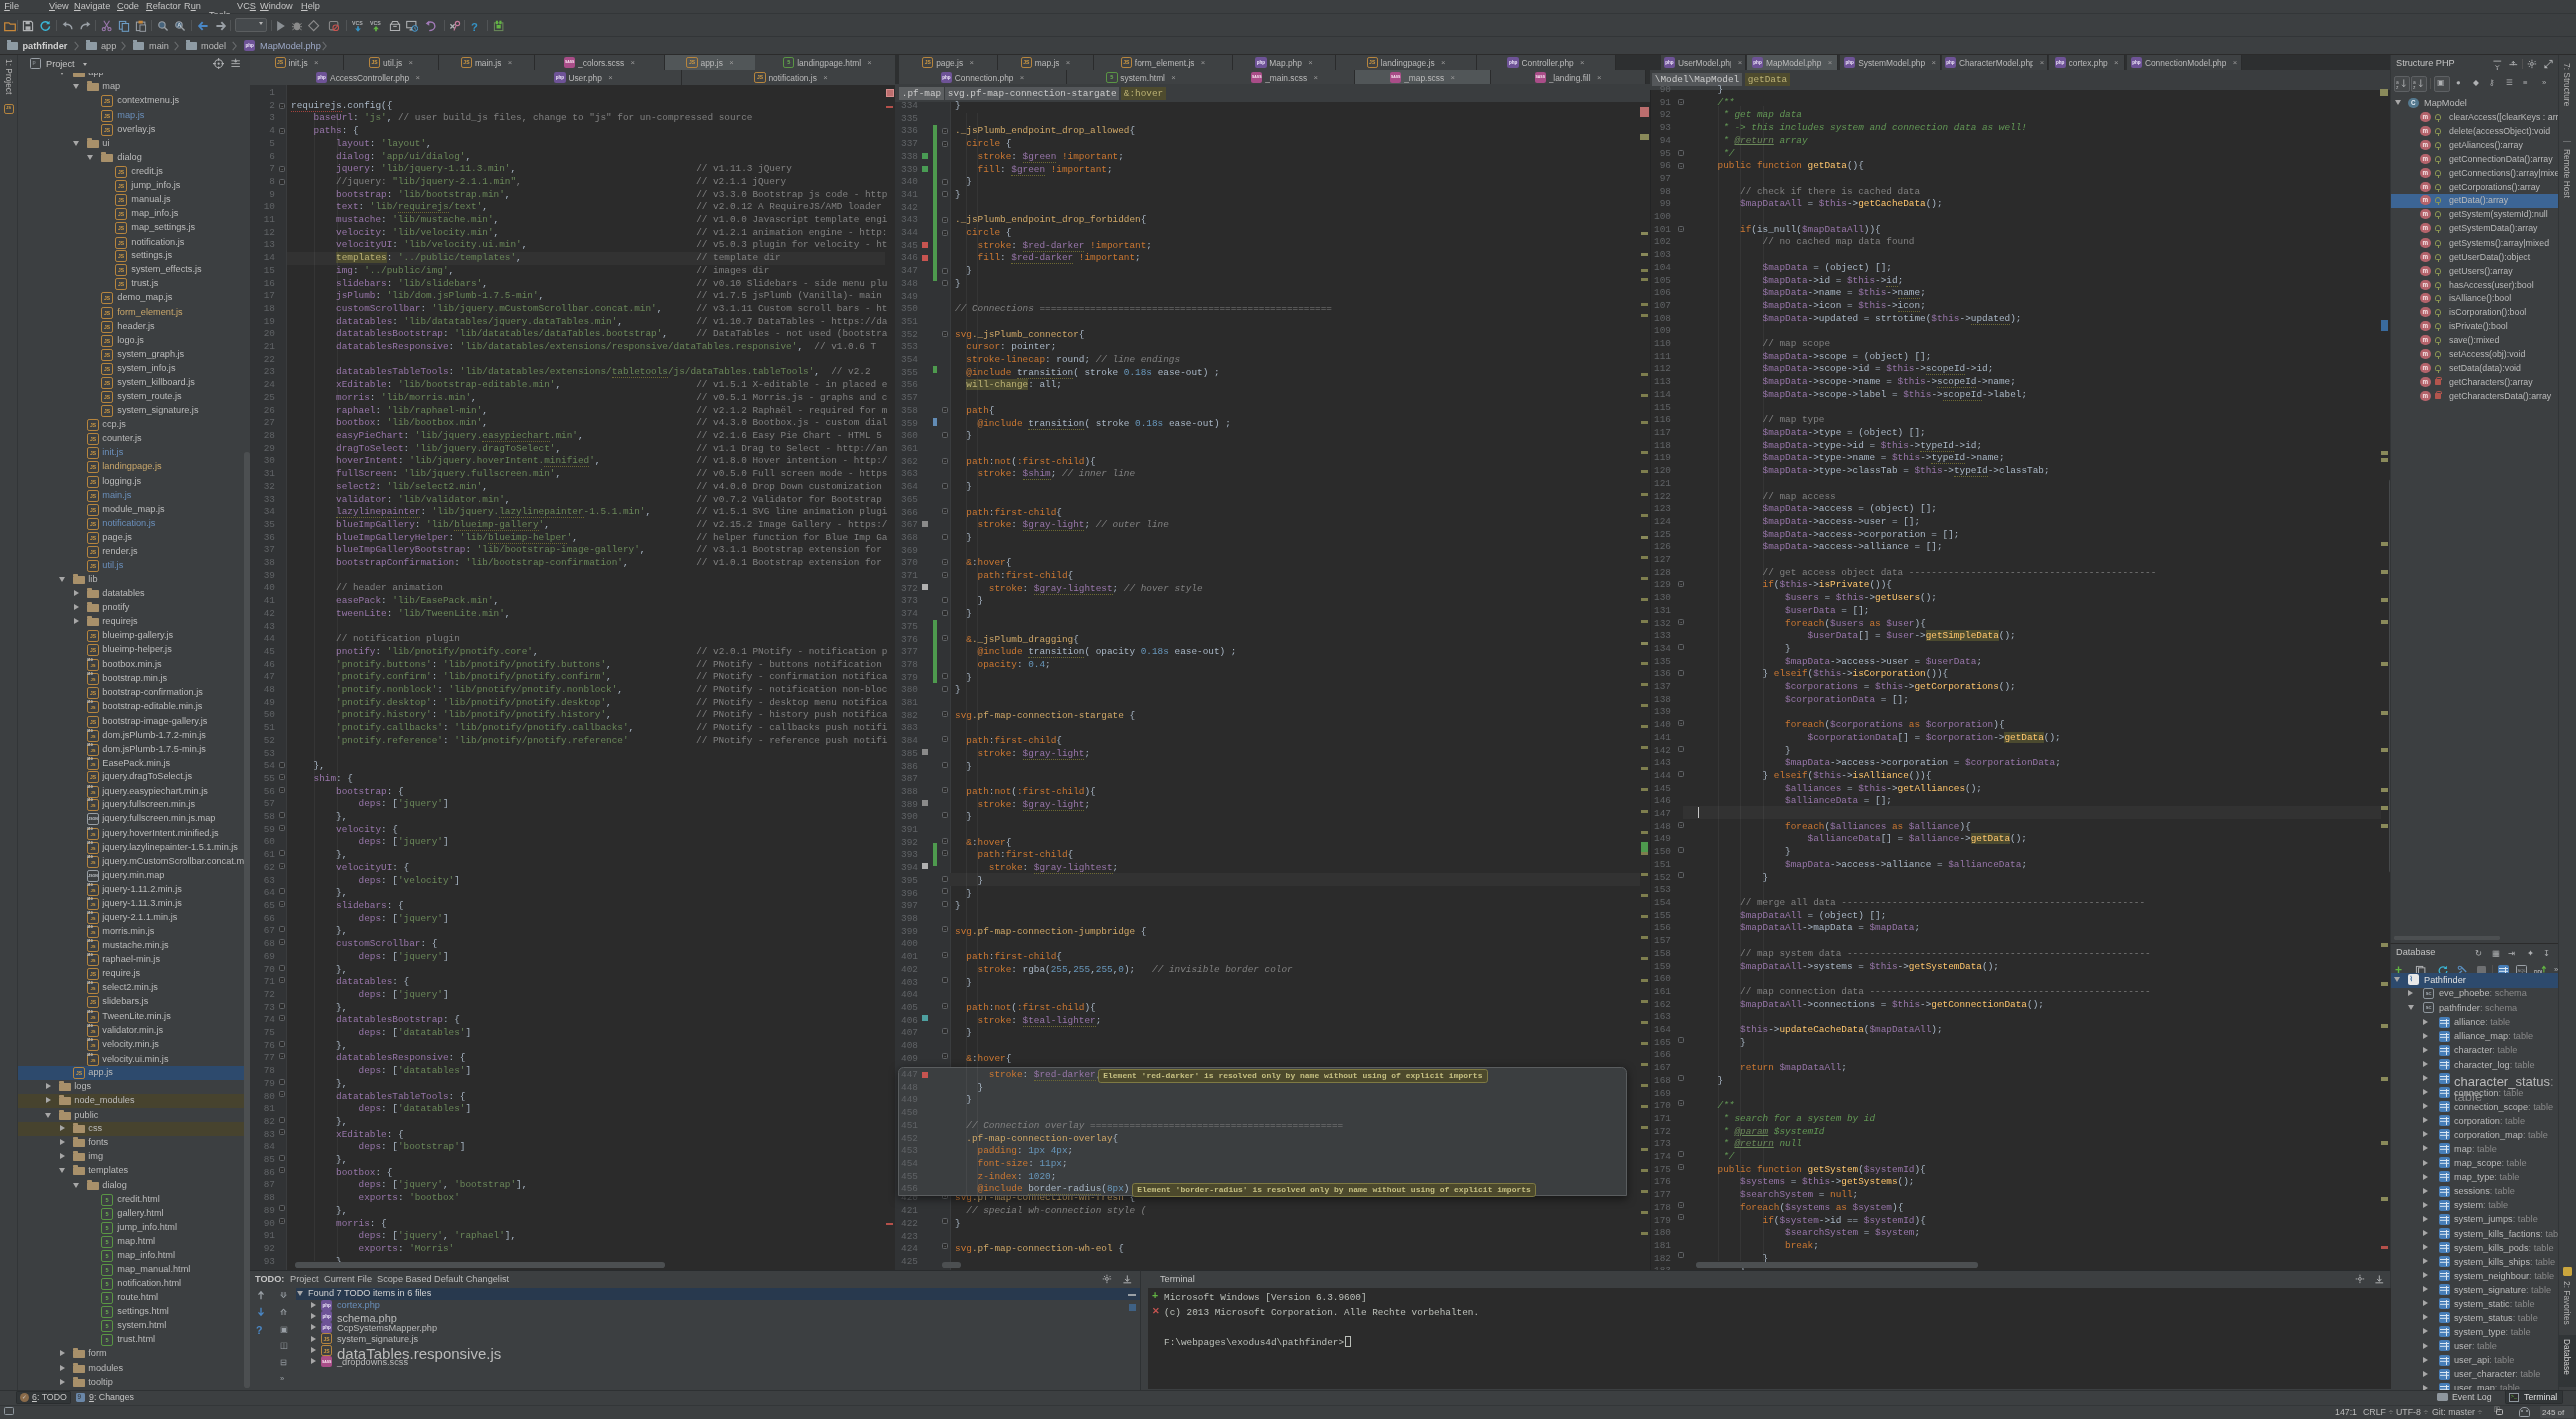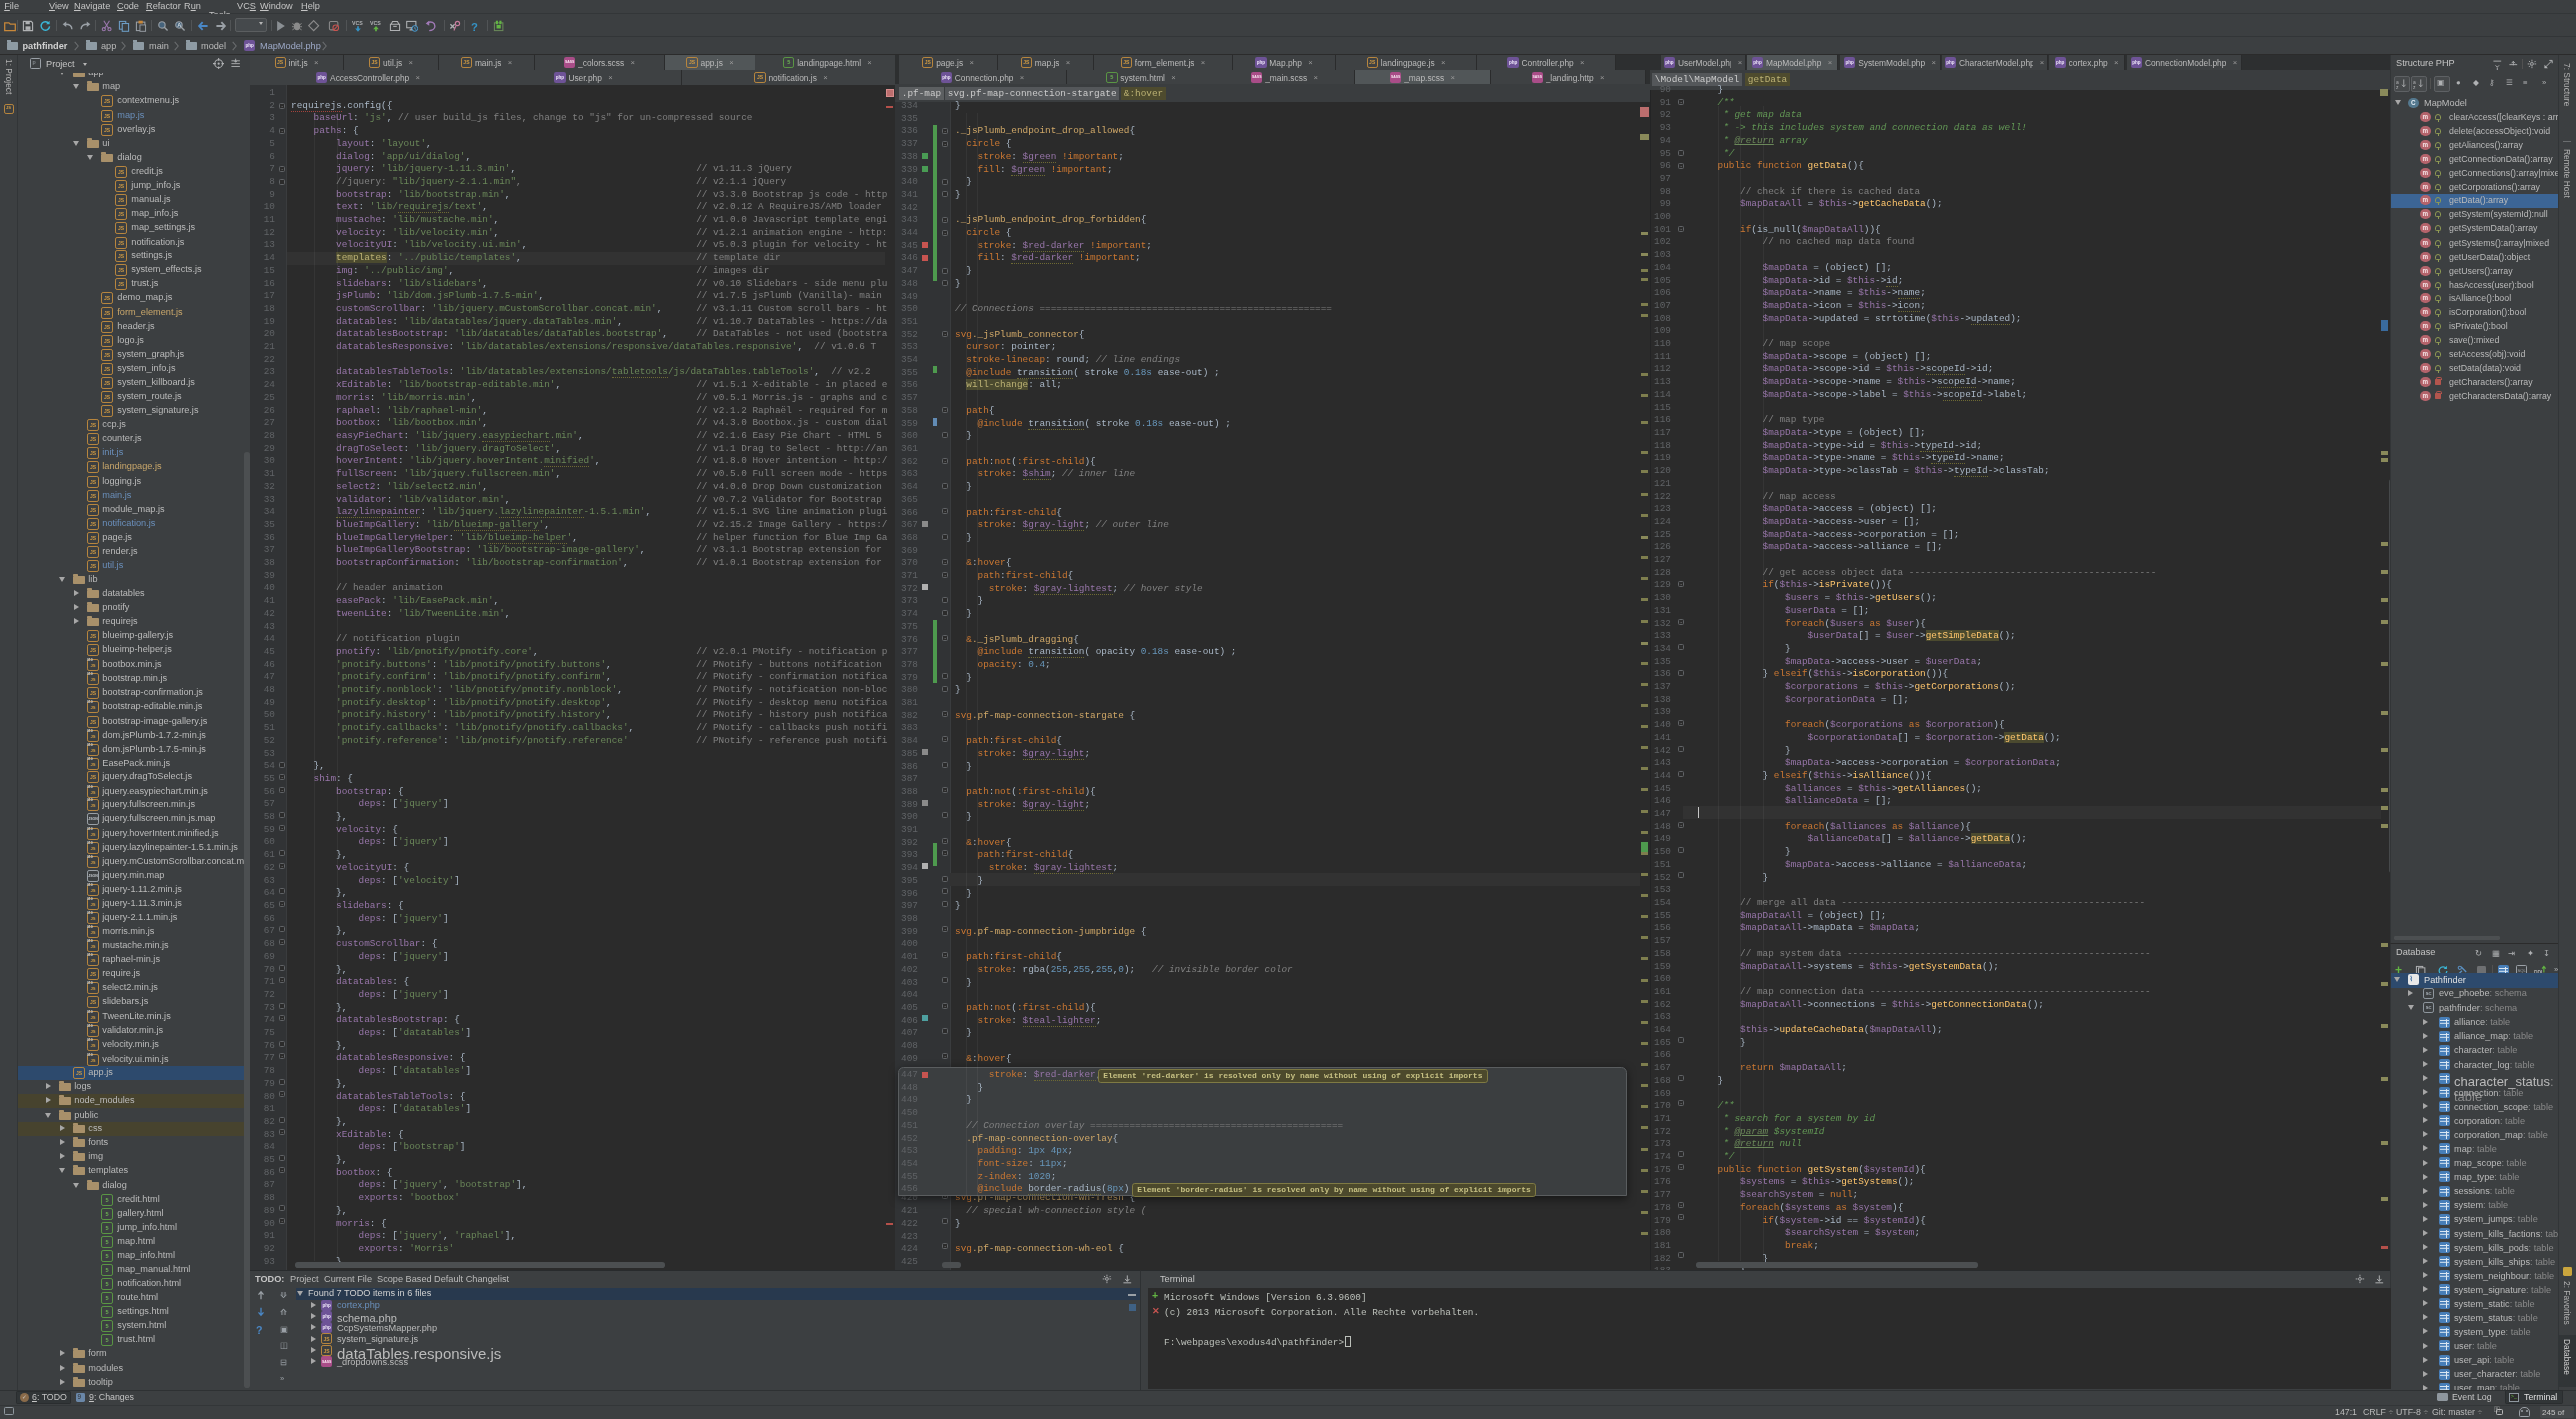--- a/index.html
+++ b/index.html
@@ -1158,21 +1158,21 @@
     <span style="overflow:hidden">_main.scss</span>
     <span class="x">×</span>
   </div>
 <div class="tab on" style="left:1355px;top:70px;width:136px;justify-content:center">
     <span class="ficon i-sass">SASS</span>
     <span style="overflow:hidden">_map.scss</span>
     <span class="x">×</span>
   </div>
 <div class="tab" style="left:1491px;top:70px;width:155px;justify-content:center">
     <span class="ficon i-sass">SASS</span>
-    <span style="overflow:hidden">_landing.http</span>
+    <span style="overflow:hidden">_landing.fill</span>
     <span class="x">×</span>
   </div>
 <div class="abs" style="left:895px;top:84px;width:755px;height:18.3px;background:#3a3d3f"></div>
 <div class="abs" style="left:899px;top:87px;height:13.4px;background:#5c5f61;color:#ccc;font:9.4px/13.4px 'Liberation Mono';padding:0 2.8px">.pf-map</div>
 <div class="abs" style="left:945px;top:87px;height:13.4px;background:#54575a;color:#ccc;font:9.4px/13.4px 'Liberation Mono';padding:0 2.8px">svg.pf-map-connection-stargate</div>
 <div class="abs" style="left:1121px;top:87px;height:13.4px;background:#4e4b2e;color:#bcb274;font:9.4px/13.4px 'Liberation Mono';padding:0 2.8px">&amp;:hover</div>
 <div class="crow" style="left:950px;top:873px;width:690px;height:12.7px"></div>
 <pre class="abs gut" style="left:895px;top:100px;width:23px">334
 335
 336

